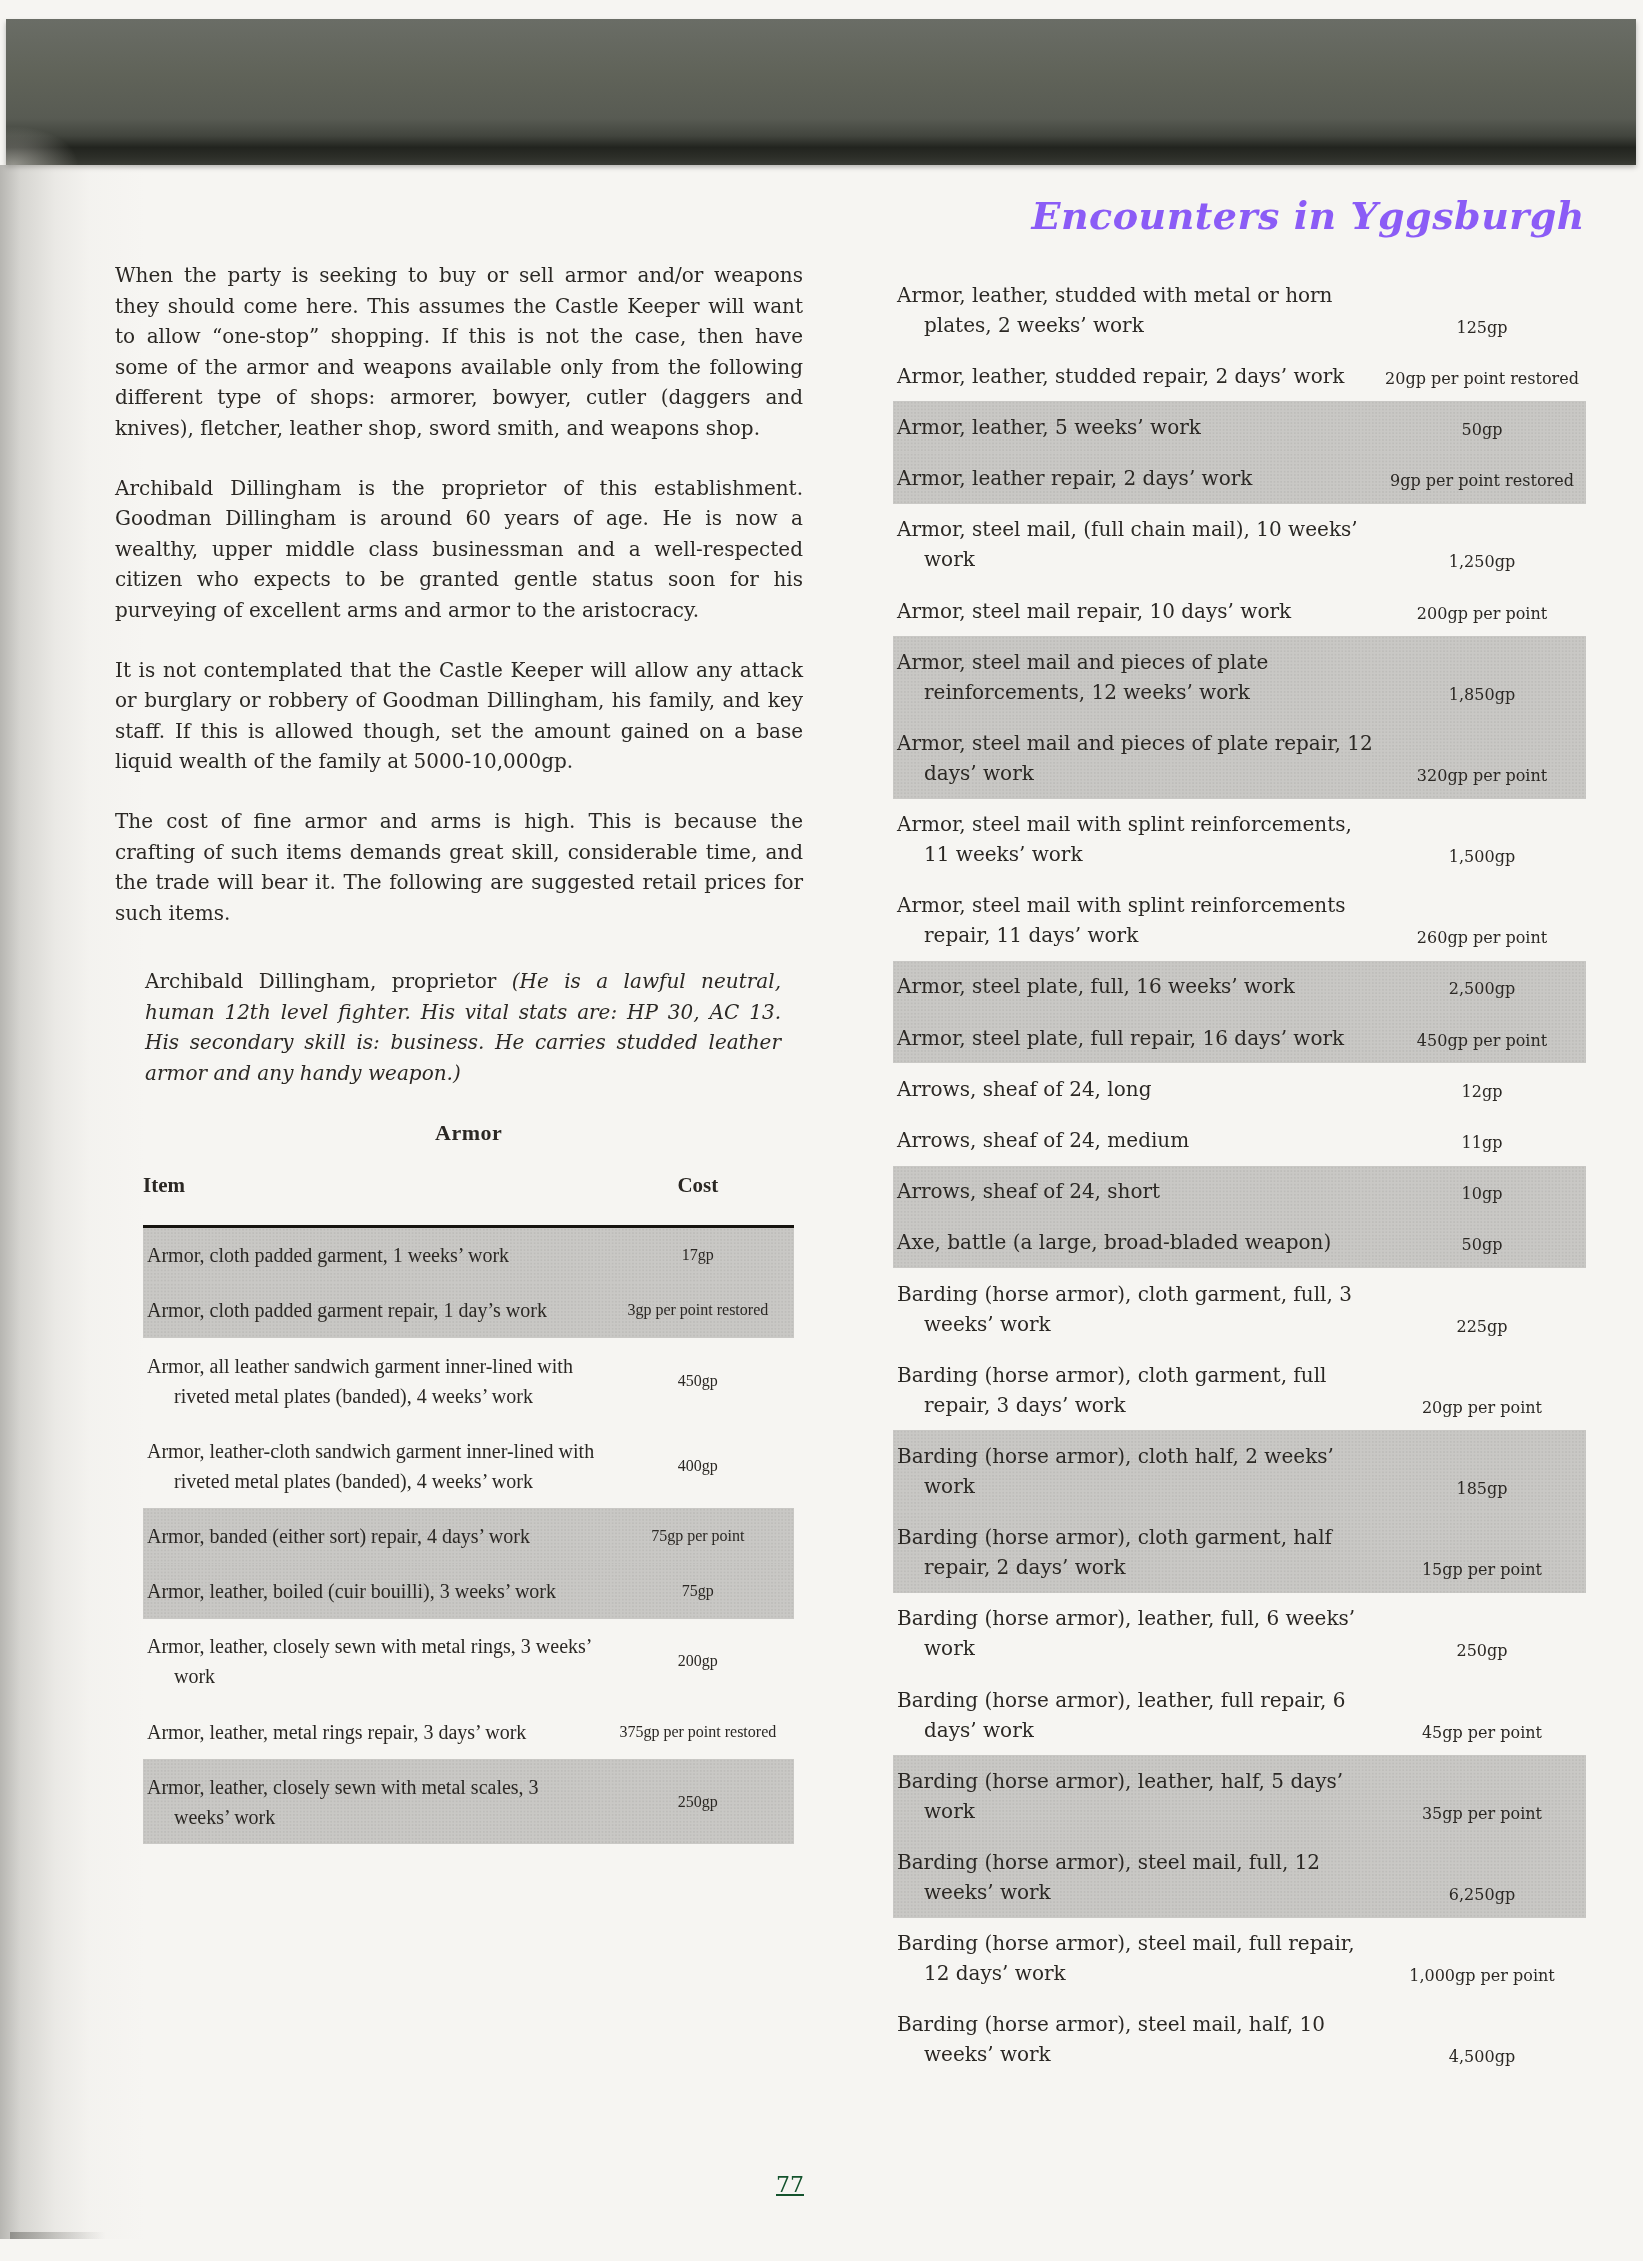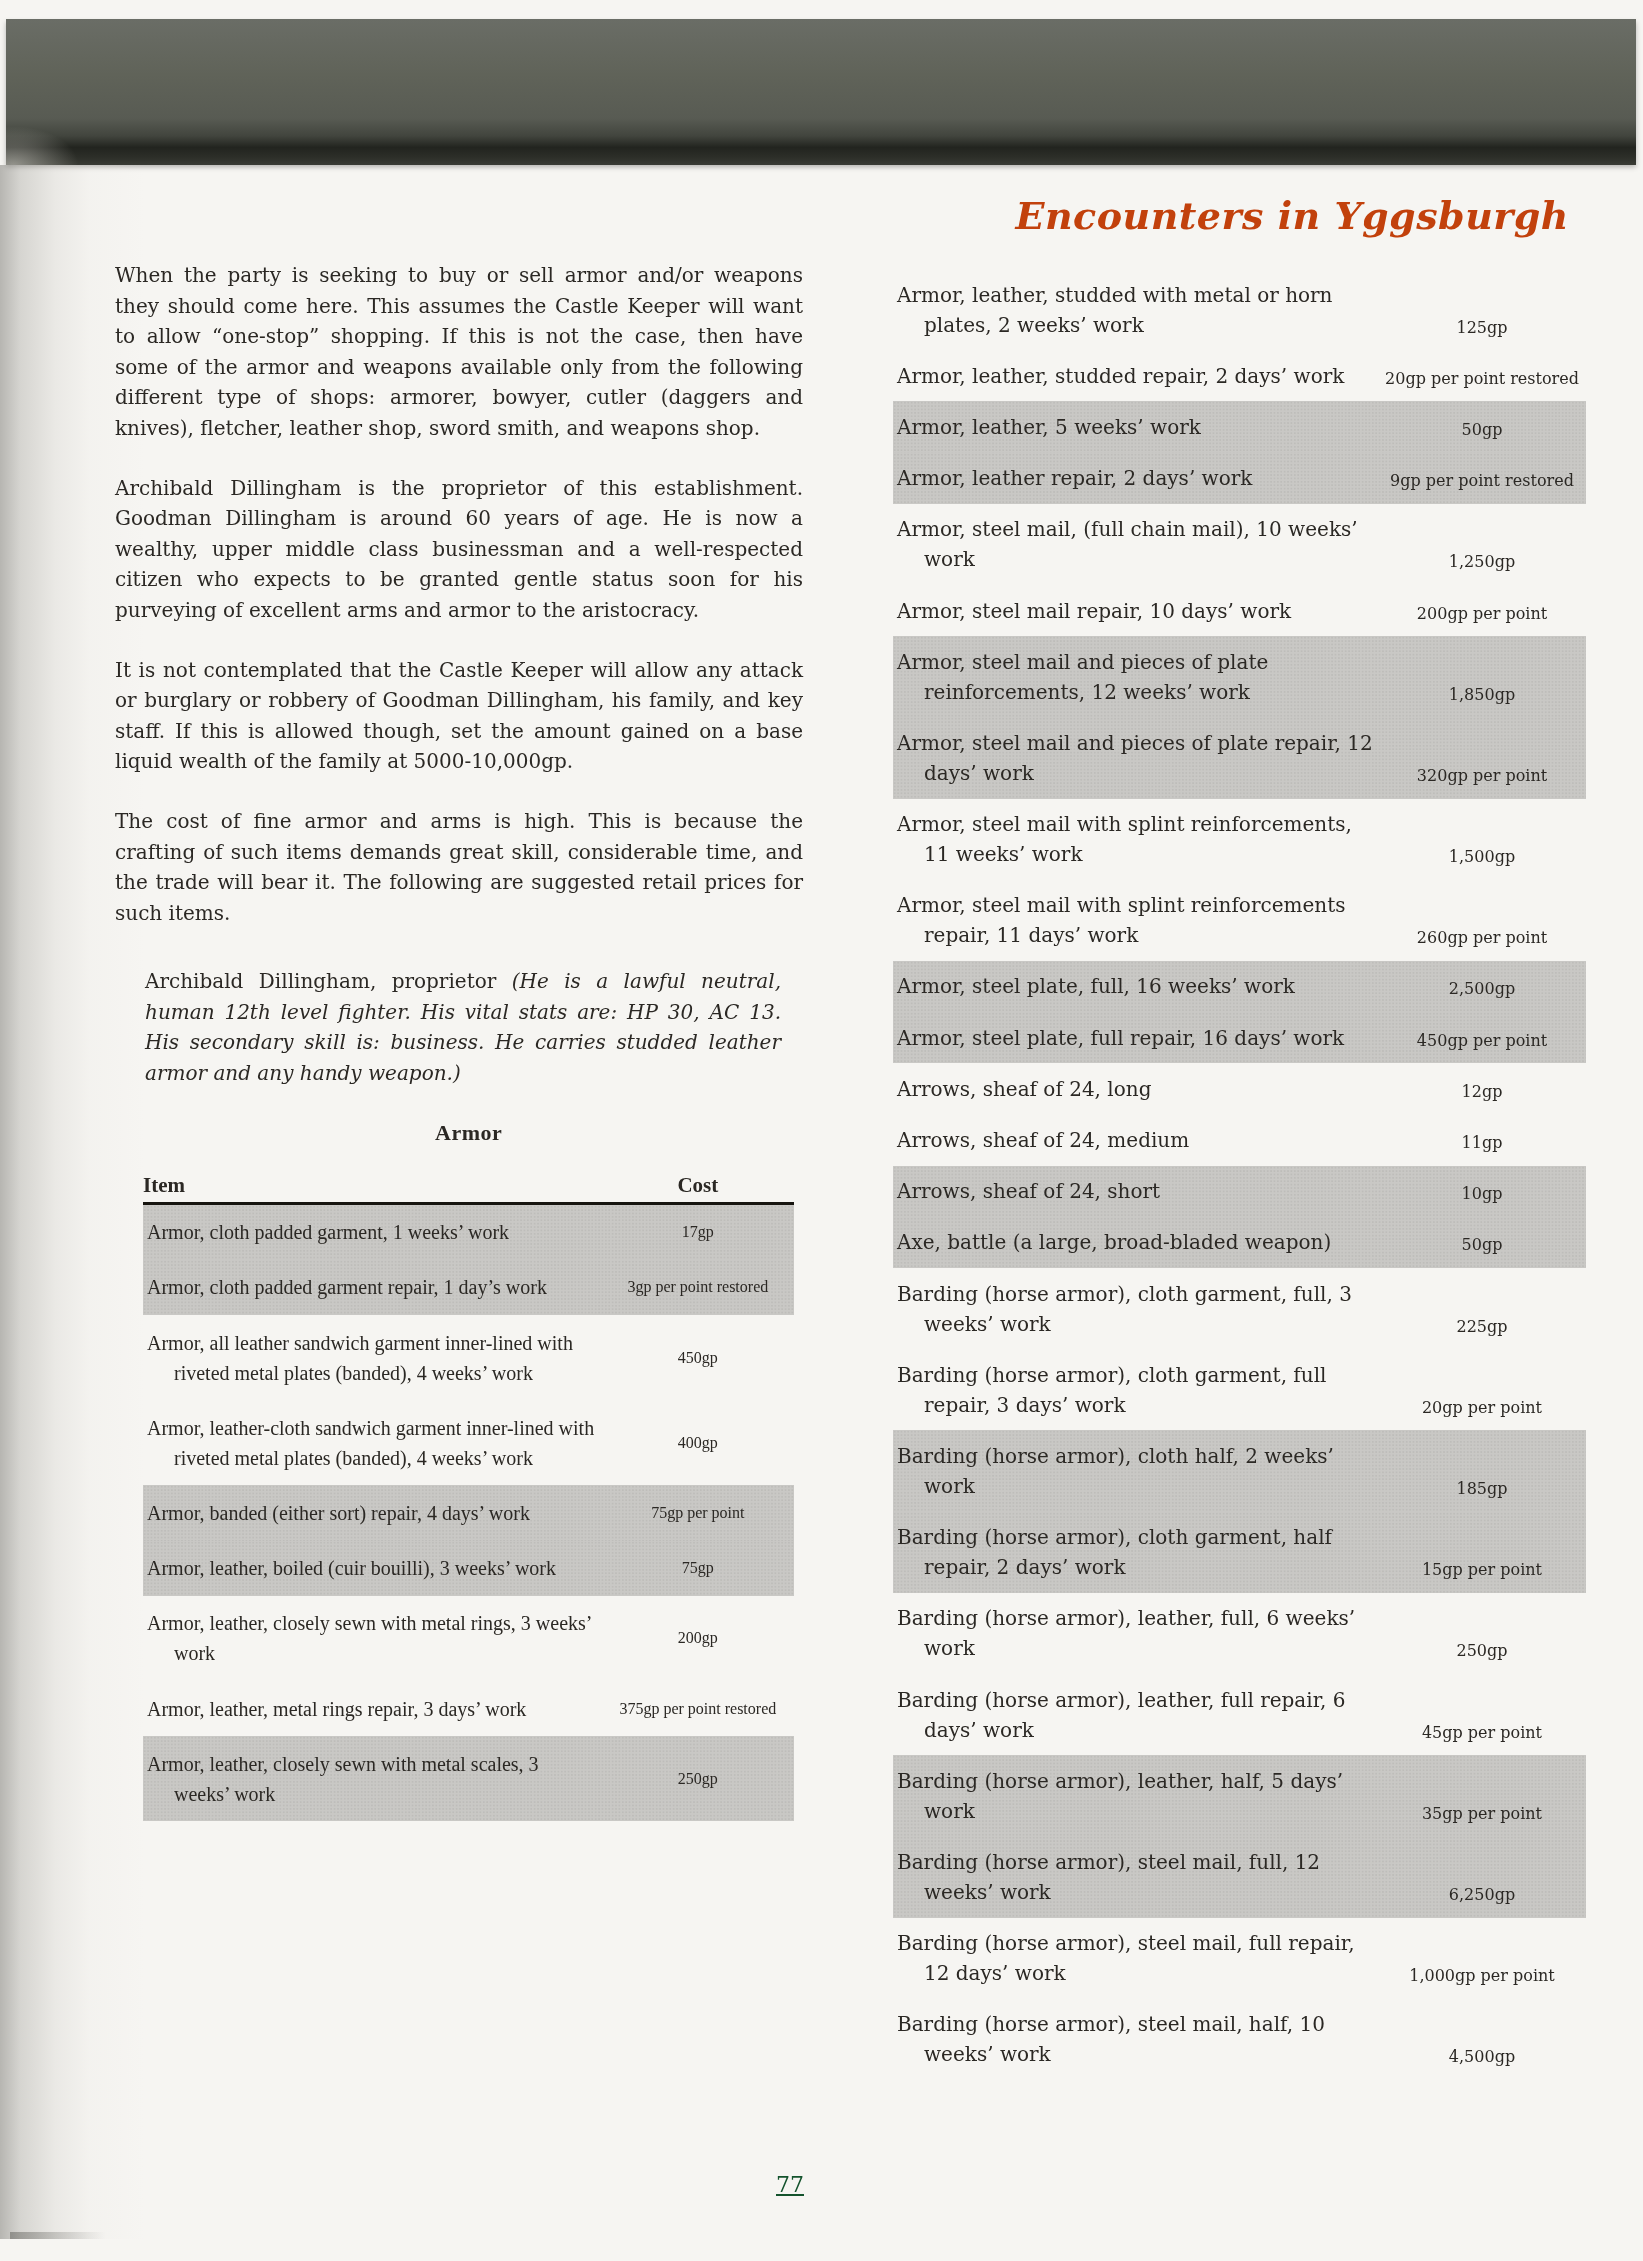--- a/index.html
+++ b/index.html
@@ -29,44 +29,44 @@
       rgba(198,196,190,.25) 38%, rgba(225,223,217,.12) 62%,
       rgba(246,245,242,0) 100%);
     pointer-events:none;
   }
   .gutter::after{
     content:"";position:absolute;left:9.7px;bottom:0;right:29px;height:6.8px;
     background:linear-gradient(90deg, rgba(90,89,84,.5), rgba(90,89,84,0) 90%);
   }
   
   .page-header{
-    position:absolute;top:193px;right:75px;
+    position:absolute;top:193px;right:59px;
     font-size:38px;font-weight:bold;font-style:italic;
-    letter-spacing:0.5px;color:#c2410c;
+    letter-spacing:0.5px;color:#8b5cf6;
     font-family:"DejaVu Serif","Liberation Serif",serif;
   }
   
   .col-left{position:absolute;left:115px;top:260px;width:688px;}
   .col-right{position:absolute;left:893px;top:269px;width:693px;}
   p.body{
     margin:0 0 29px 0;font-size:20px;line-height:1.53;text-align:justify;
   }
   p.note{
     margin:38px 22px 0 30px;font-size:20px;line-height:1.53;text-align:justify;
   }
   .it{font-style:italic;}
   
   .tbl-title{
     text-align:center;font-weight:bold;font-size:22px;
     margin:31px 0 27px 0;letter-spacing:0.5px;
   }
   .armor-table{margin:0 8.7px 0 28px;font-family:Liberation Serif, serif;}
   .tbl-head{
     display:flex;align-items:flex-end;font-weight:bold;font-size:21px;
-    padding-bottom:4px;
+    padding-bottom:27px;
   }
   .tbl-head .head-item{flex:1;}
   .tbl-head .head-cost{width:193px;text-align:center;}
   .rows{border-top:3.9px solid #16140f;}
   .row{
     display:flex;align-items:center;
     padding:12.6px 0;
   }
   .row.shaded{
     background:#c9c8c5;

